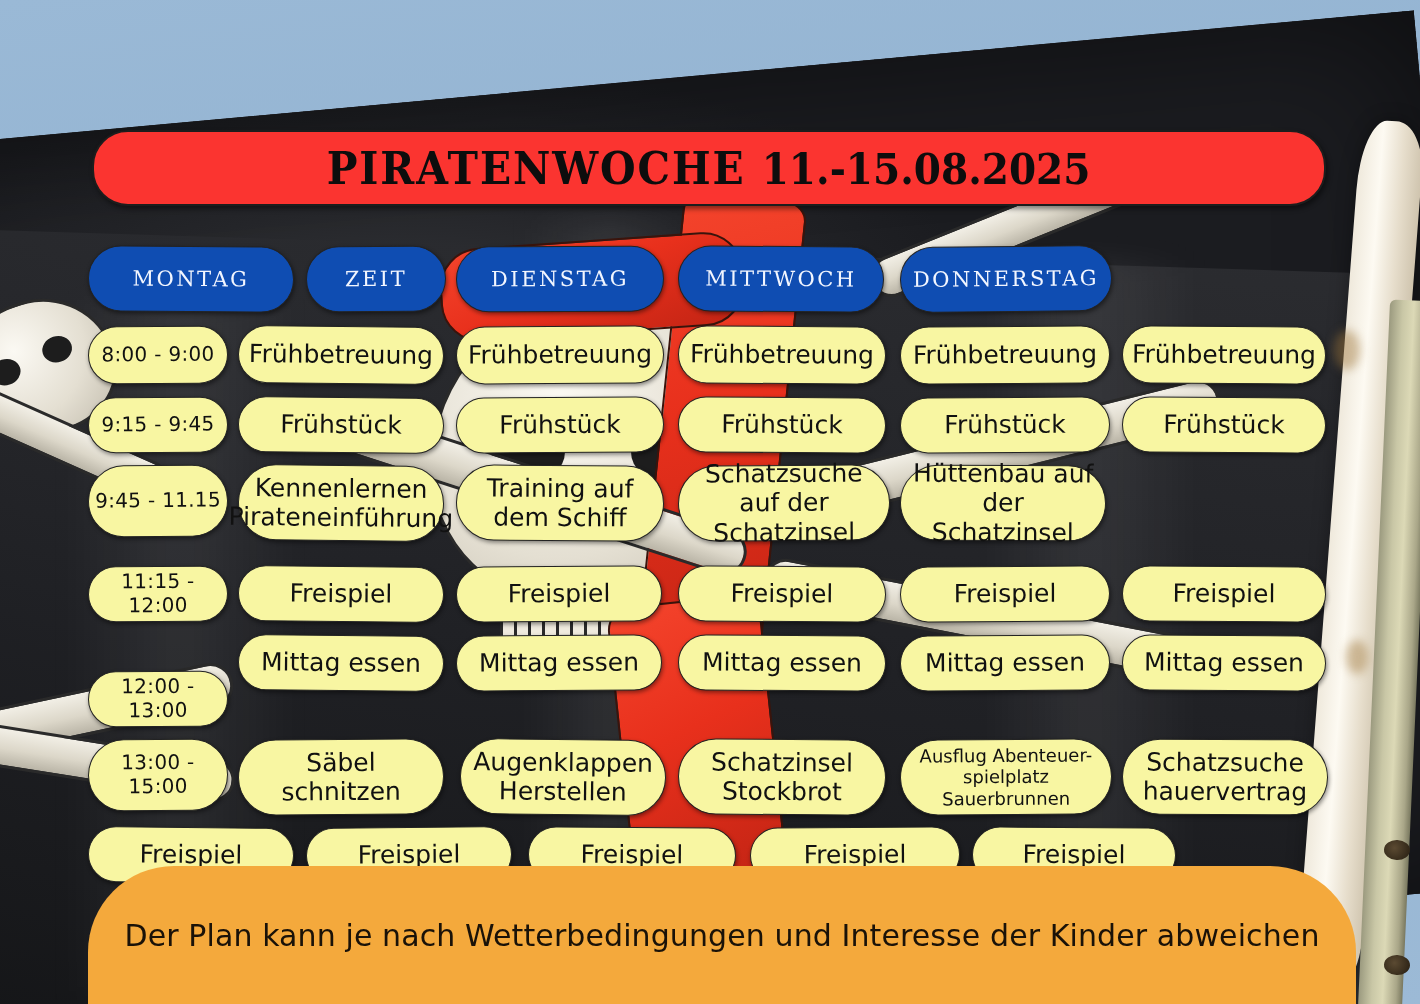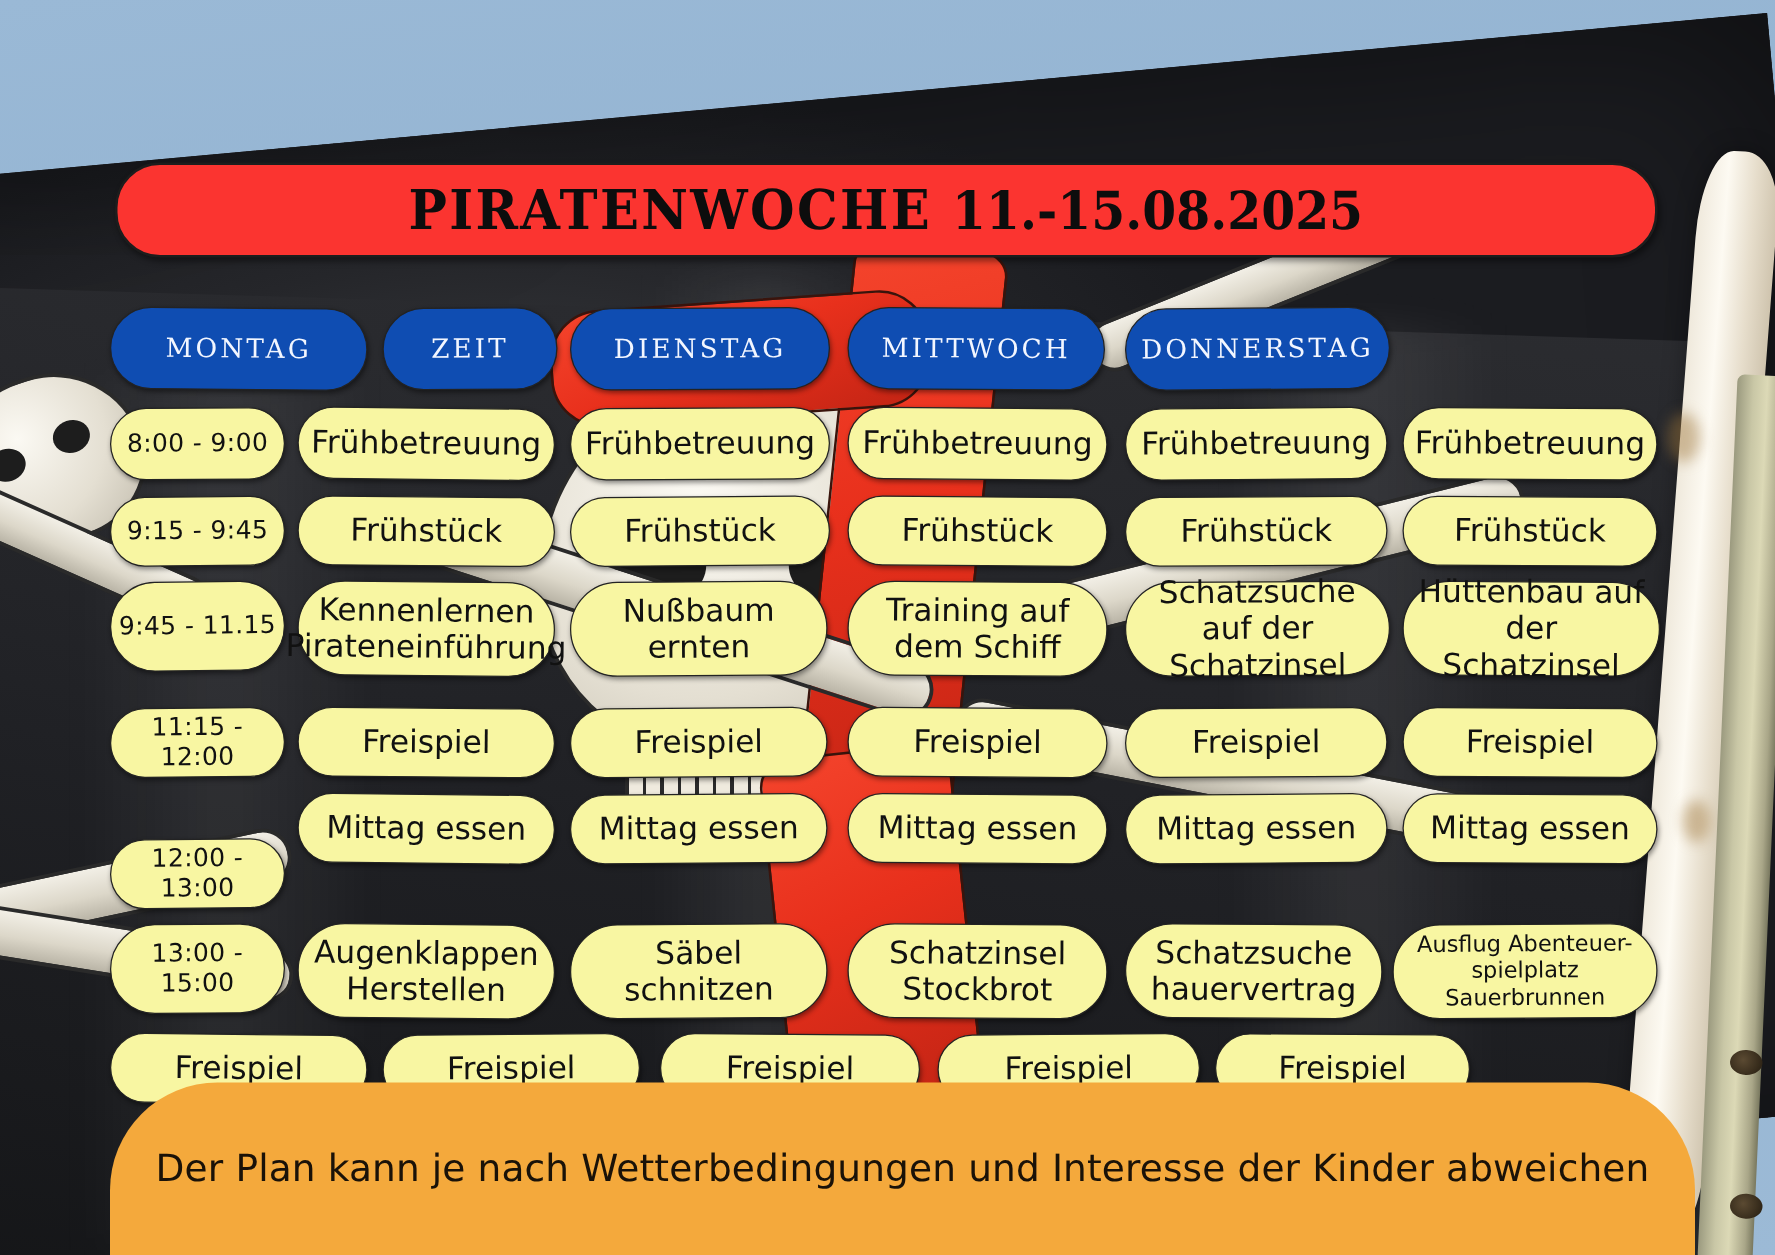--- a/index.html
+++ b/index.html
@@ -352,25 +352,20 @@
         <div class="pill time-pill" style="width:140px; height:72px; transform:rotate(-0.6deg);">
           <span>9:45 - 11.15</span>
         </div>
       </div>
       <div class="cell" style="width:218px;">
         <div class="pill act-pill" style="width:206px; height:76px; transform:rotate(0.6deg); padding:0 6px;">
           <span>Kennenlernen Pirateneinführung</span>
         </div>
       </div>
       <div class="cell" style="width:222px;">
-        <div class="pill act-pill" style="width:206px; height:76px; transform:rotate(-0.4deg); padding:0 30px;">
-          <span>Nußbaum ernten</span>
-        </div>
-      </div>
-      <div class="cell" style="width:222px;">
         <div class="pill act-pill" style="width:208px; height:76px; transform:rotate(0.4deg); padding:0 20px;">
           <span>Training auf dem Schiff</span>
         </div>
       </div>
       <div class="cell" style="width:222px;">
         <div class="pill act-pill" style="width:212px; height:76px; transform:rotate(-0.4deg); padding:0 8px;">
           <span>Schatzsuche auf der Schatzinsel</span>
         </div>
       </div>
       <div class="cell" style="width:214px;">
@@ -445,43 +440,43 @@
         </div>
       </div>
     </div>
 
     <div class="row" style="margin-top:12px;">
       <div class="cell" style="width:150px;">
         <div class="pill time-pill" style="width:140px; height:72px; transform:rotate(-0.5deg);">
           <span>13:00 - 15:00</span>
         </div>
       </div>
+      <div class="cell" style="width:222px;">
+        <div class="pill act-pill" style="width:206px; height:76px; transform:rotate(-0.4deg); padding:0 50px;">
+          <span>Säbel schnitzen</span>
+        </div>
+      </div>
       <div class="cell" style="width:218px;">
         <div class="pill act-pill" style="width:206px; height:76px; transform:rotate(0.6deg); padding:0 10px;">
           <span>Augenklappen Herstellen</span>
         </div>
       </div>
       <div class="cell" style="width:222px;">
-        <div class="pill act-pill" style="width:206px; height:76px; transform:rotate(-0.4deg); padding:0 50px;">
-          <span>Säbel schnitzen</span>
-        </div>
-      </div>
-      <div class="cell" style="width:222px;">
         <div class="pill act-pill" style="width:208px; height:76px; transform:rotate(0.4deg); padding:0 30px;">
           <span>Schatzinsel Stockbrot</span>
         </div>
       </div>
+      <div class="cell" style="width:222px;">
+        <div class="pill act-pill small" style="width:212px; height:76px; transform:rotate(-0.4deg); padding:0 6px;">
+          <span>Ausflug Abenteuer- spielplatz Sauerbrunnen</span>
+        </div>
+      </div>
       <div class="cell" style="width:214px;">
         <div class="pill act-pill" style="width:206px; height:76px; transform:rotate(0.3deg); padding:0 14px;">
           <span>Schatzsuche hauervertrag</span>
-        </div>
-      </div>
-      <div class="cell" style="width:222px;">
-        <div class="pill act-pill small" style="width:212px; height:76px; transform:rotate(-0.4deg); padding:0 6px;">
-          <span>Ausflug Abenteuer- spielplatz Sauerbrunnen</span>
         </div>
       </div>
     </div>
 
     <div class="row" style="margin-top:12px;">
       <div class="cell" style="width:218px;">
         <div class="pill act-pill" style="width:206px; height:56px; transform:rotate(0.6deg);">
           <span>Freispiel</span>
         </div>
       </div>

